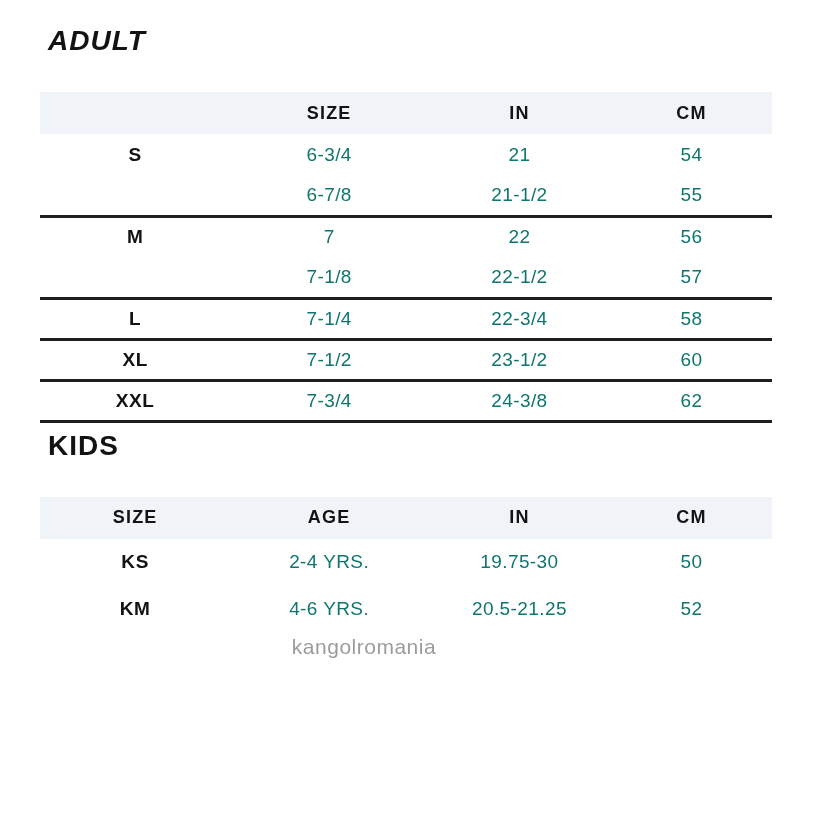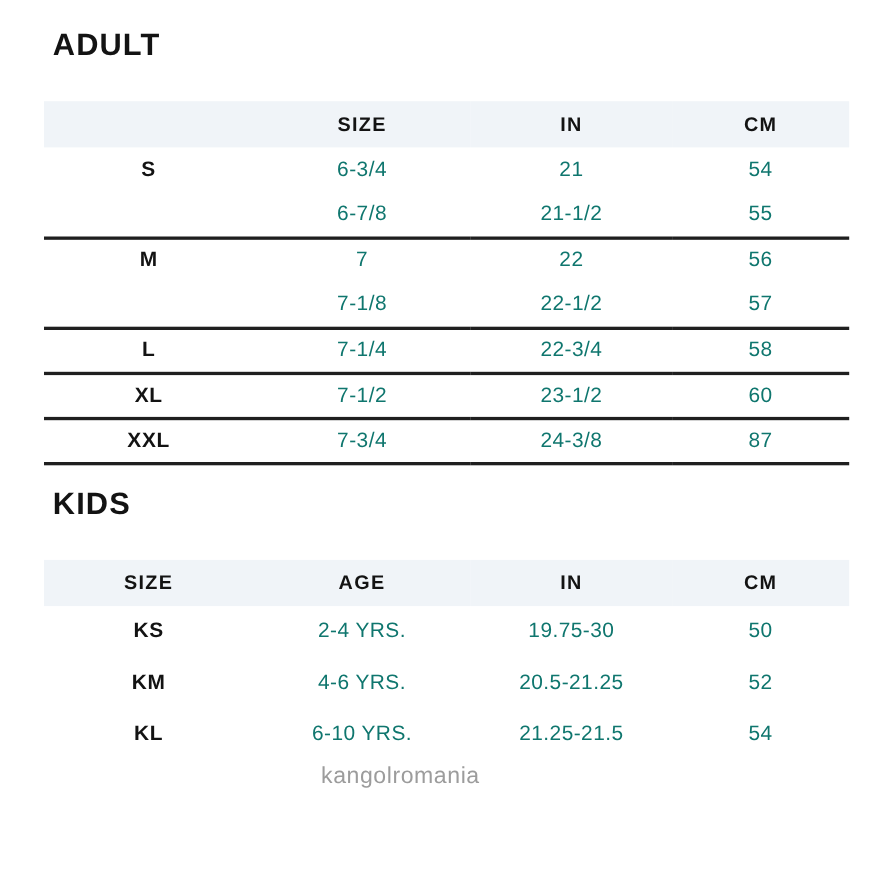--- a/index.html
+++ b/index.html
@@ -8,22 +8,22 @@
     width: 814px; height: 814px; overflow: hidden;
     font-family: "Liberation Sans", sans-serif;
     padding-top: 26px;
   }
   .section-title {
     margin-left: 48px;
     font-size: 28px; line-height: 30px;
     font-weight: 800; letter-spacing: 1px;
     color: #131313;
   }
-  .section-title.adult { margin-bottom: 18px; }
-  .section-title.kids { margin-top: 20px; margin-bottom: 16px; }
+  .section-title.adult { margin-bottom: 18px; font-style: italic; }
+  .section-title.kids { margin-top: 8px; margin-bottom: 16px; }
   table.size-table {
     width: 732px; margin-left: 40px;
     border-collapse: collapse; table-layout: fixed; margin-top: 36px;
   }
   col.c1 { width: 26%; } col.c2 { width: 27%; }
   col.c3 { width: 25%; } col.c4 { width: 22%; }
   thead tr { background: #f0f4f8; }
   th {
     height: 42px; font-size: 18px; font-weight: 700;
     letter-spacing: 1.2px; color: #131313; text-align: center;
@@ -103,21 +103,21 @@
       <td>7-1/2</td>
       <td>23-1/2</td>
       <td>60</td>
     </tr>
   </tbody>
   <tbody class="group">
     <tr>
       <td class="lbl">XXL</td>
       <td>7-3/4</td>
       <td>24-3/8</td>
-      <td>87</td>
+      <td>62</td>
     </tr>
   </tbody>
 </table>
 
 <h1 class="section-title kids">KIDS</h1>
 
 <table class="size-table kids-table">
   <colgroup>
       <col class="c1">
       <col class="c2">
@@ -138,22 +138,16 @@
       <td>2-4 YRS.</td>
       <td>19.75-30</td>
       <td>50</td>
     </tr>
     <tr>
       <td class="lbl">KM</td>
       <td>4-6 YRS.</td>
       <td>20.5-21.25</td>
       <td>52</td>
     </tr>
-    <tr>
-      <td class="lbl">KL</td>
-      <td>6-10 YRS.</td>
-      <td>21.25-21.5</td>
-      <td>54</td>
-    </tr>
   </tbody>
 </table>
 
 <div class="footer-brand">kangolromania</div>
 
 </body></html>

